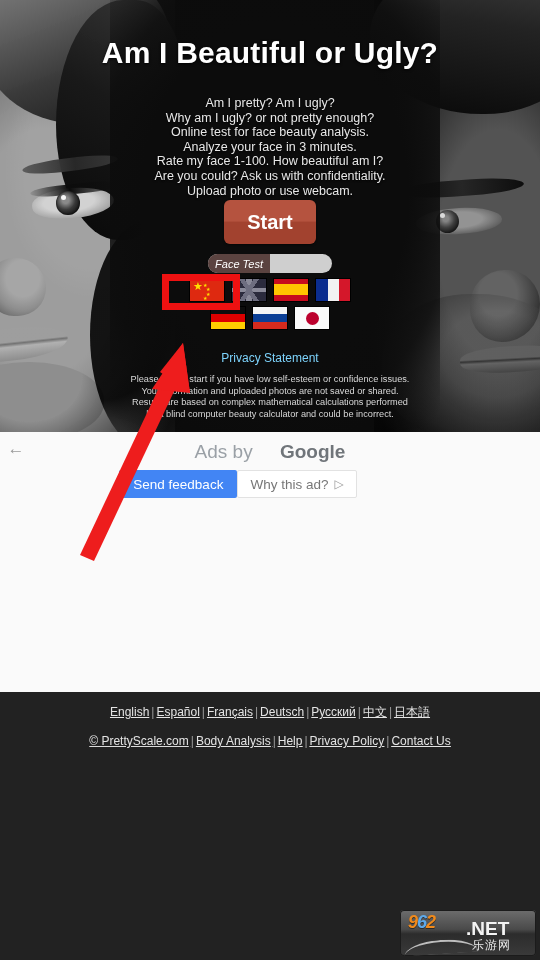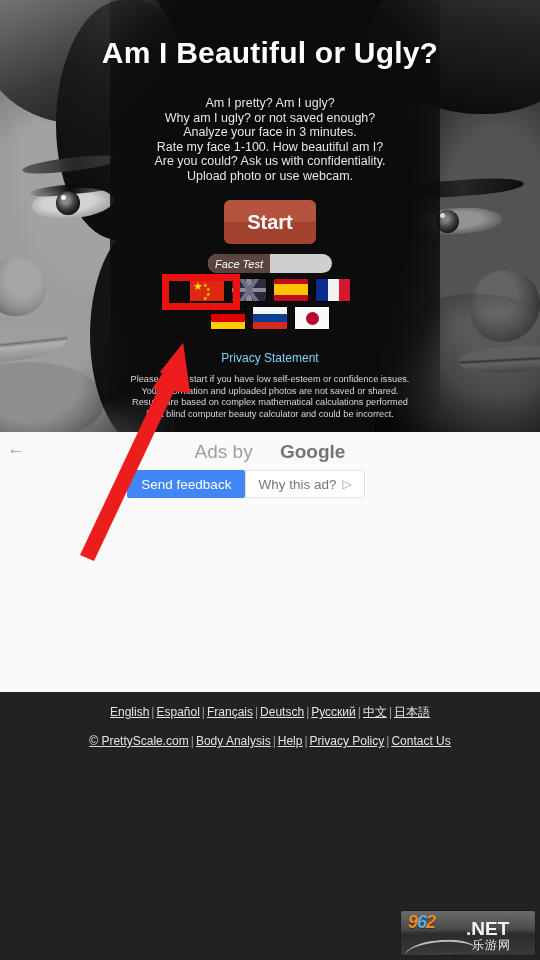--- a/index.html
+++ b/index.html
@@ -199,21 +199,21 @@
   .back-arrow{
     position:absolute;left:4px;top:438px;width:24px;height:22px;
     display:flex;align-items:center;justify-content:center;color:#9a9a9a;font-size:17px;cursor:pointer;
   }
   .ads-by{
     position:absolute;left:0;top:441px;width:540px;text-align:center;
     font-size:19px;color:#9aa0a6;
   }
   .ads-by b{color:#70757a;font-weight:bold;margin-left:22px;}
   .ad-buttons{
-    position:absolute;left:16px;top:470px;width:460px;display:flex;justify-content:center;gap:0;
+    position:absolute;left:8px;top:470px;width:460px;display:flex;justify-content:center;gap:0;
   }
   .btn-feedback{
     height:28px;padding:0 14px;display:flex;align-items:center;
     background:#4285f4;color:#fff;font-size:13.5px;border:none;border-radius:2px;cursor:pointer;
     font-family:"Liberation Sans",sans-serif;
   }
   .btn-whyad{
     height:28px;padding:0 12px;display:flex;align-items:center;gap:6px;
     background:#fff;color:#777;font-size:13.5px;border:1px solid #e2e2e2;border-radius:2px;cursor:pointer;
     font-family:"Liberation Sans",sans-serif;
@@ -292,21 +292,22 @@
     </div>
 
     <div class="hero-center-dark"></div>
 
     <div class="hero-content">
 
       <div class="title">Am I Beautiful or Ugly?</div>
 
       <div class="taglines">
         <div>Am I pretty? Am I ugly?</div>
-        <div>Why am I ugly? or not saved enough?</div>
+        <div>Why am I ugly? or not pretty enough?</div>
+        <div>Online test for face beauty analysis.</div>
         <div>Analyze your face in 3 minutes.</div>
         <div>Rate my face 1-100. How beautiful am I?</div>
         <div>Are you could? Ask us with confidentiality.</div>
         <div>Upload photo or use webcam.</div>
       </div>
 
       <button class="start-btn">Start</button>
 
       <div class="tabs">
         <div class="tab active">Face Test</div>

